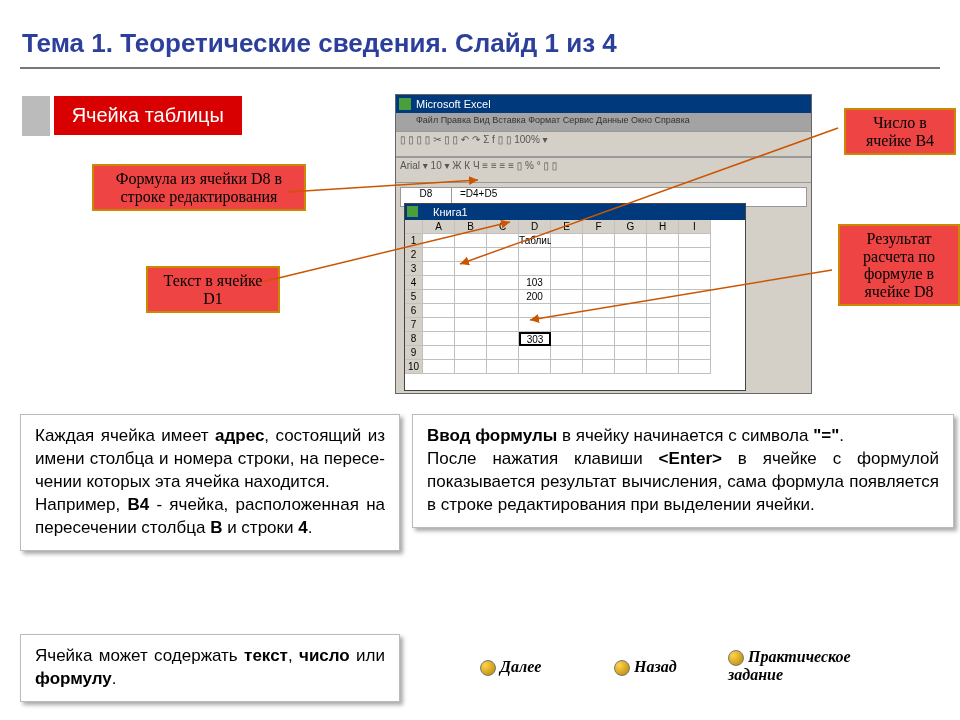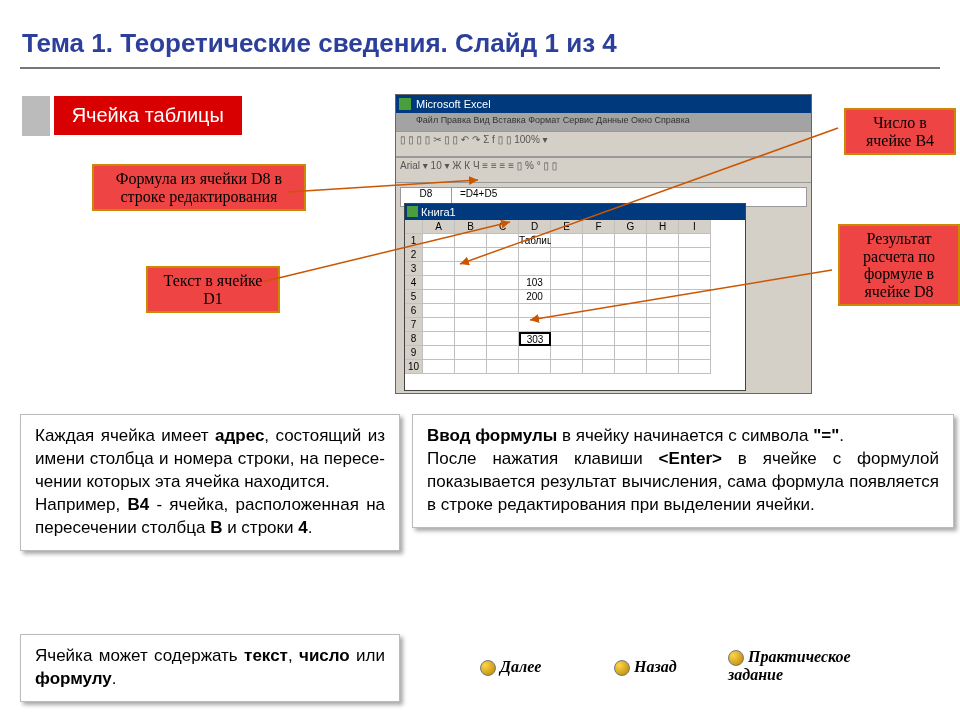--- a/index.html
+++ b/index.html
@@ -13,21 +13,21 @@
 .textbox{position:absolute;background:#fff;border:1px solid #bbb;box-shadow:3px 3px 4px #aaa;padding:10px 14px;font-size:17px;line-height:1.35;text-align:justify}
 .excel-shot{position:absolute;left:395px;top:94px;width:415px;height:298px;background:#d4d0c8;border:1px solid #666}
 .excel-title{height:18px;background:#003a7d;color:#fff;font-size:11px;padding-left:20px;line-height:18px;position:relative}
 .excel-title::before{content:"";position:absolute;left:3px;top:3px;width:12px;height:12px;background:#4a9e3b}
 .menu-bar{height:14px;background:#a3a3a3;font-size:9px;padding:2px 20px;color:#333}
 .toolbar{height:20px;background:#d4d0c8;border-top:1px solid #999;border-bottom:1px solid #999;font-size:10px;padding:2px 4px;color:#555}
 .formula-bar{height:18px;background:#fff;border:1px solid #999;margin:4px 4px;display:flex;font-size:10px}
 .namebox{width:50px;border-right:1px solid #999;text-align:center}
 .fx-content{padding-left:8px}
 .workbook{position:absolute;left:8px;top:108px;width:340px;height:186px;background:#fff;border:1px solid #444}
-.wb-title{height:16px;background:#003a7d;color:#fff;font-size:11px;padding-left:16px;line-height:16px;position:relative}
+.wb-title{height:16px;background:#003a7d;color:#fff;font-size:11px;padding-left:28px;line-height:16px;position:relative}
 .wb-title::before{content:"";position:absolute;left:2px;top:2px;width:11px;height:11px;background:#4a9e3b}
 .sheet{display:grid;grid-template-columns:18px repeat(9,32px);grid-auto-rows:14px;font-size:10px}
 .sheet div{border-right:1px solid #c0c0c0;border-bottom:1px solid #c0c0c0;background:#fff;text-align:center;line-height:14px}
 .sheet .hdr{background:#d4d0c8;text-align:center;font-size:10px}
 .sheet .sel{border:2px solid #000;line-height:12px}
 .nav-btn{position:absolute;bottom:44px;font-family:"Times New Roman",serif;font-style:italic;font-weight:bold;font-size:16px}
 .nav-dot{display:inline-block;width:14px;height:14px;border-radius:50%;background:radial-gradient(circle at 30% 30%,#ffd54a,#b58200);margin-right:4px;vertical-align:middle;border:1px solid #777}
 svg.arrows{position:absolute;left:0;top:0;pointer-events:none}
 </style>
 </head>

